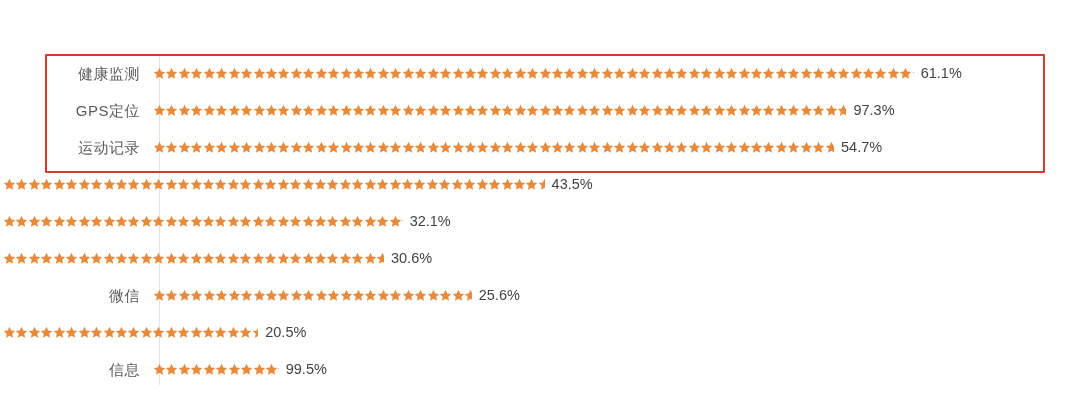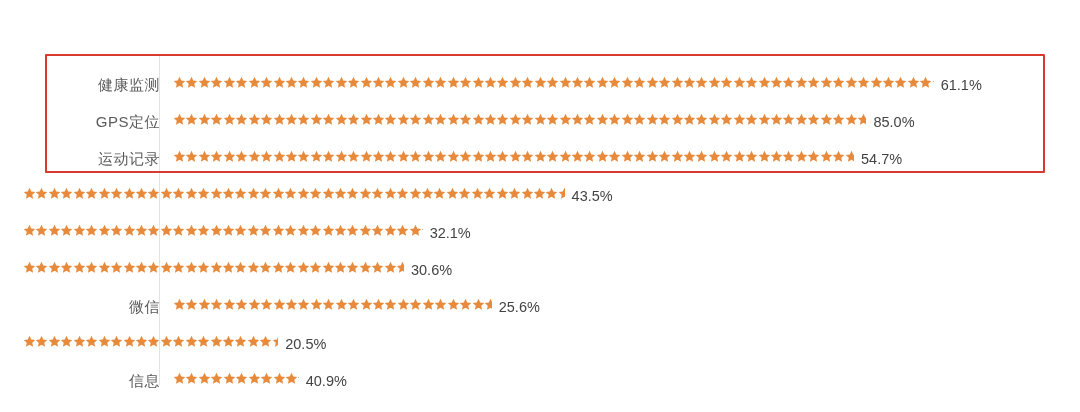--- a/index.html
+++ b/index.html
@@ -51,22 +51,21 @@
     position: absolute;
     left: 0;
     top: 55px;
     width: 1080px;
   }
 
   .chart-row {
     position: relative;
     height: 37px;
     display: flex;
-    align-items: flex-end;
-    padding-left: 20px;
+    align-items: center;
   }
 
   .row-label {
     width: 150px;
     text-align: right;
     padding-right: 10px;
     box-sizing: border-box;
     font-size: 15px;
     color: #5a5a5a;
     letter-spacing: 0.5px;
@@ -703,21 +702,21 @@
             <svg viewBox="0 0 24 24" aria-hidden="true">
               <path fill="currentColor" d="M12 1.6l3.2 6.9 7.4.9-5.5 5.1 1.5 7.4-6.6-3.8-6.6 3.8 1.5-7.4L1.4 9.4l7.4-.9z"></path>
             </svg>
           </span>
           <span class="star" style="color: rgb(232, 138, 60);">
             <svg viewBox="0 0 24 24" aria-hidden="true">
               <path fill="currentColor" d="M12 1.6l3.2 6.9 7.4.9-5.5 5.1 1.5 7.4-6.6-3.8-6.6 3.8 1.5-7.4L1.4 9.4l7.4-.9z"></path>
             </svg>
           </span>
         </div>
-        <div class="row-value">85.0%</div>
+        <div class="row-value">97.3%</div>
       </div>
       <div class="chart-row">
         <div class="row-label">运动记录</div>
         <div class="row-bar" style="width: 681.015px;">
           <span class="star" style="color: rgb(232, 138, 60);">
             <svg viewBox="0 0 24 24" aria-hidden="true">
               <path fill="currentColor" d="M12 1.6l3.2 6.9 7.4.9-5.5 5.1 1.5 7.4-6.6-3.8-6.6 3.8 1.5-7.4L1.4 9.4l7.4-.9z"></path>
             </svg>
           </span>
           <span class="star" style="color: rgb(232, 138, 60);">
@@ -1846,19 +1845,19 @@
             <svg viewBox="0 0 24 24" aria-hidden="true">
               <path fill="currentColor" d="M12 1.6l3.2 6.9 7.4.9-5.5 5.1 1.5 7.4-6.6-3.8-6.6 3.8 1.5-7.4L1.4 9.4l7.4-.9z"></path>
             </svg>
           </span>
           <span class="star" style="color: rgb(232, 138, 60);">
             <svg viewBox="0 0 24 24" aria-hidden="true">
               <path fill="currentColor" d="M12 1.6l3.2 6.9 7.4.9-5.5 5.1 1.5 7.4-6.6-3.8-6.6 3.8 1.5-7.4L1.4 9.4l7.4-.9z"></path>
             </svg>
           </span>
         </div>
-        <div class="row-value">40.9%</div>
+        <div class="row-value">99.5%</div>
       </div>
     </div>
 
   <div id="highlight-box"></div>
 
 </div>
 
 </body></html>

